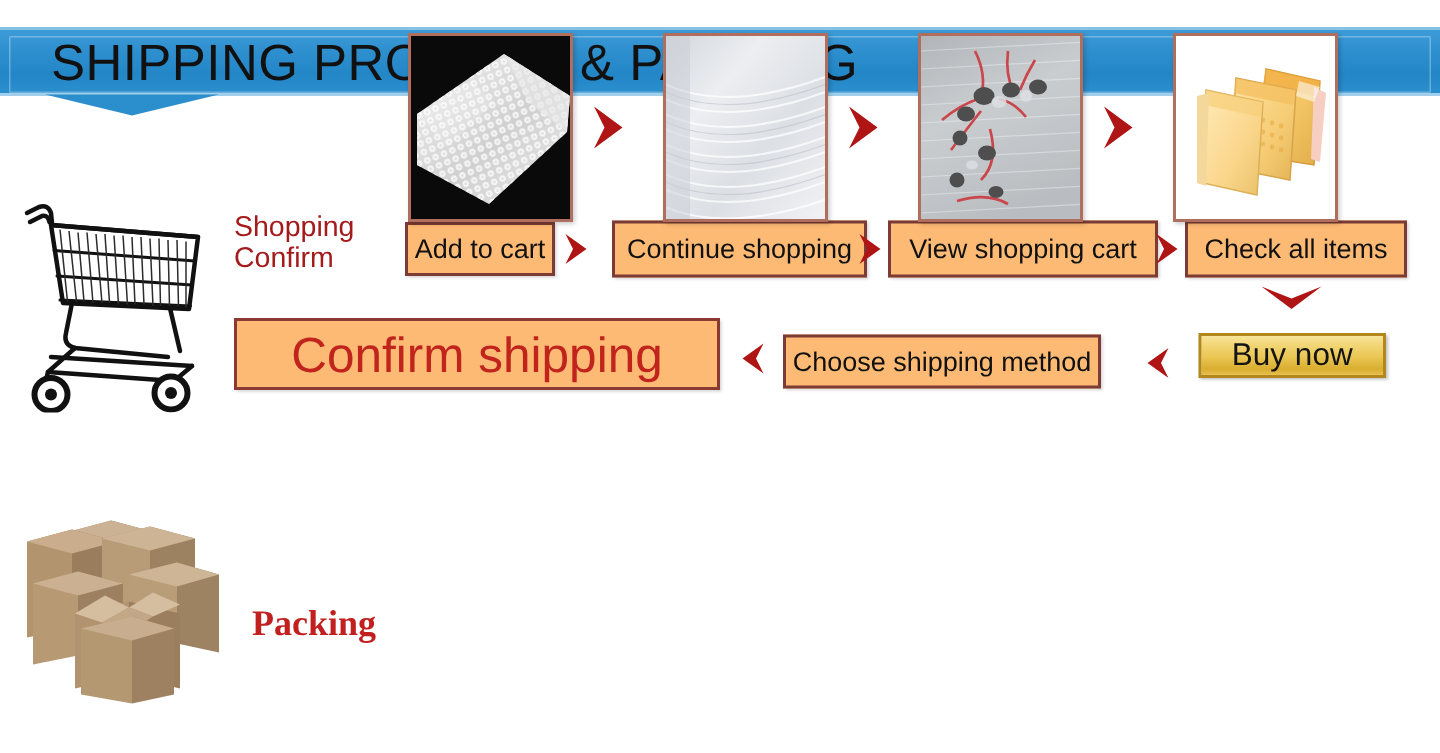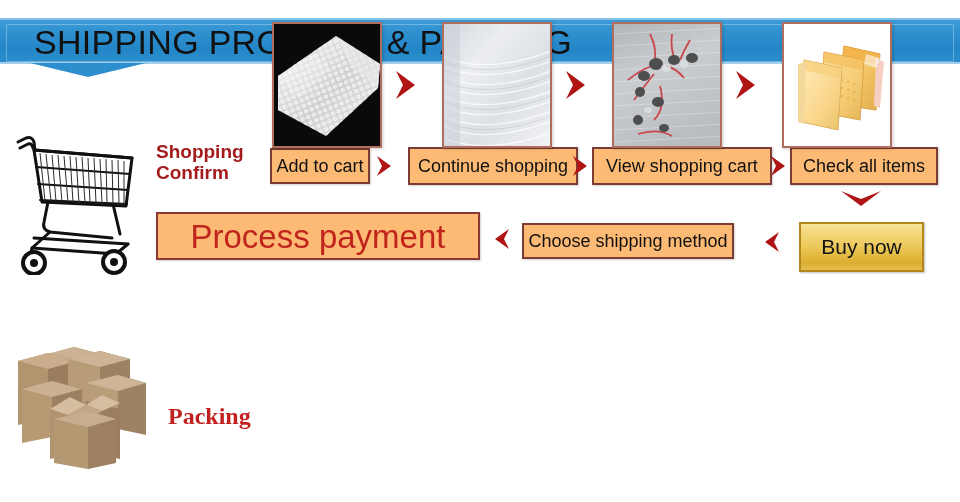--- a/index.html
+++ b/index.html
@@ -98,21 +98,21 @@
     width: 140px;
     height: 145px;
   }
 
   #process-label {
     position: absolute;
     left: 156px;
     top: 21px;
     width: 116px;
     font-size: 19px;
-    font-weight: bold;
+    font-weight: normal;
     line-height: 21px;
     color: #a41b1b;
     font-family: "Liberation Sans", sans-serif;
   }
   #process-label .ln { display: block; }
 
   .step-box {
     position: absolute;
     box-sizing: border-box;
     border: 2px solid #7c3b34;
@@ -138,21 +138,21 @@
   #step-confirm {
     left: 156px; top: 212px; width: 324px; height: 48px;
     font-size: 33px;
     color: #c0241c;
     border: 2px solid #8a3a33;
   }
   #step-choose-shipping  { left: 522px; top: 223px; width: 212px; height: 36px; }
 
   #step-buy-now {
     position: absolute;
-    left: 799px; top: 222px; width: 125px; height: 50px;
+    left: 799px; top: 222px; width: 125px; height: 30px;
     box-sizing: border-box;
     border: 2px solid #b2871c;
     background: linear-gradient(180deg,#f7e49a 0%, #f3d87b 20%, #eac552 55%, #d9ad2f 85%, #e8c052 100%);
     color: #141414;
     font-size: 21px;
     display: flex;
     align-items: center;
     justify-content: center;
     white-space: nowrap;
     font-family: "Liberation Sans", sans-serif;
@@ -309,21 +309,21 @@
     </svg>
 </div>
 <div class="step-box" id="step-check-all">Check all items</div>
 
 <div class="chev" id="arrow-down">
   <svg viewBox="0 0 46 24" width="46" height="24">
       <path d="M3 3 L23 18 L43 3 L23 11 Z" fill="#b01515"></path>
     </svg>
 </div>
 
-<div class="step-box" id="step-confirm">Process payment</div>
+<div class="step-box" id="step-confirm">Confirm shipping</div>
 <div class="chev" id="arrow-5">
   <svg viewBox="0 0 22 26" width="22" height="26">
       <path d="M19 3 L5 13 L19 23 L14 13 Z" fill="#b01515"></path>
     </svg>
 </div>
 <div class="step-box" id="step-choose-shipping">Choose shipping method</div>
 <div class="chev" id="arrow-4">
   <svg viewBox="0 0 22 26" width="22" height="26">
       <path d="M19 3 L5 13 L19 23 L14 13 Z" fill="#b01515"></path>
     </svg>

